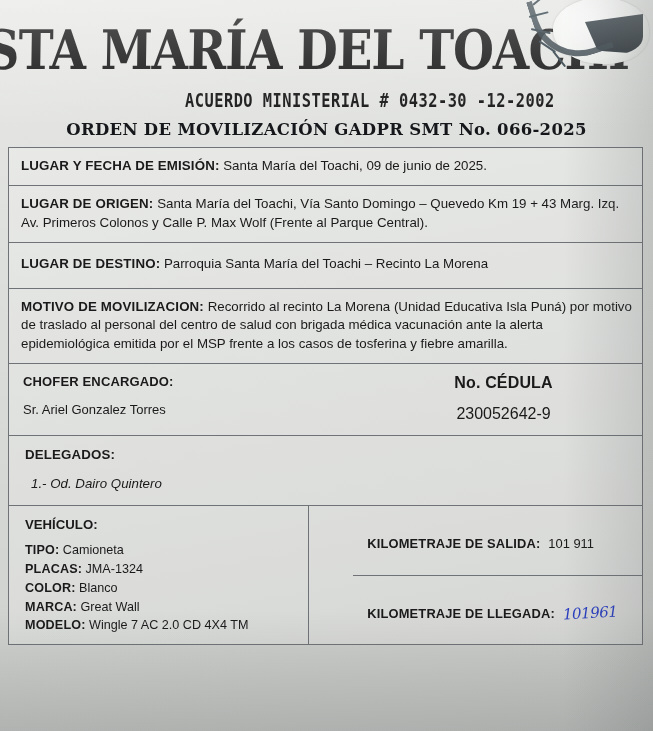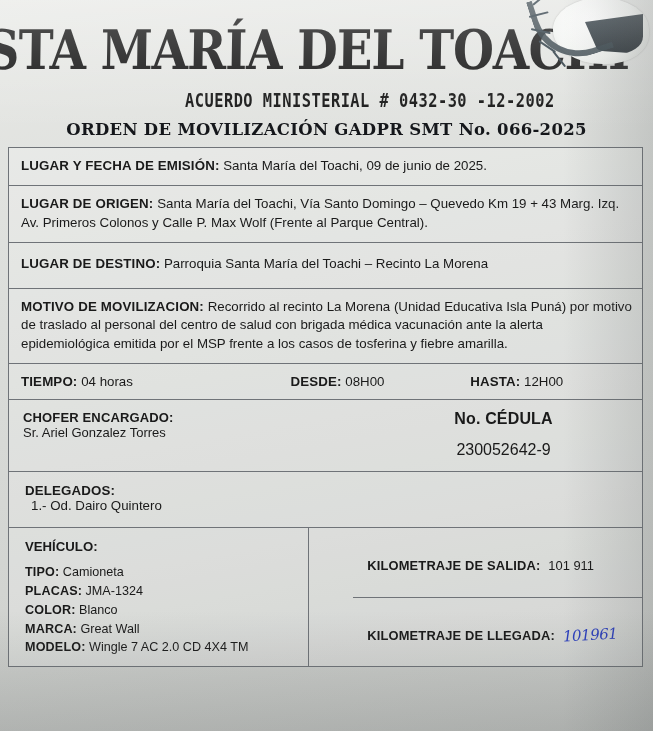--- a/index.html
+++ b/index.html
@@ -154,29 +154,29 @@
     width: 56%;
     padding: 10px 8px 12px 14px;
     font-size: 13px;
   }
   .chofer-right {
     width: 44%;
     padding: 10px 8px 12px 10px;
     font-size: 16px;
     text-align: center;
   }
-  .chofer-left .name { }
+  .chofer-left .name { margin-top: 13px; }
   .chofer-right .ced { margin-top: 13px; }
 
   .deleg {
     border-bottom: 1.3px solid #6f7378;
     padding: 11px 10px 14px 16px;
     font-size: 13.3px;
   }
-  .deleg .item { margin-left: 6px; }
+  .deleg .item { margin-top: 14px; margin-left: 6px; font-style: italic; }
 
   .veh-wrap {
     display: flex;
     border-bottom: 1.3px solid #6f7378;
     min-height: 116px;
     gap: 44px;
   }
   .veh-left {
     width: 49%;
     border-right: 1.3px solid #6f7378;
@@ -267,34 +267,20 @@
     <div class="row" style="padding-top:12px;padding-bottom:14px;">
       <span class="lbl">LUGAR DE DESTINO:</span>
       <span class="val">Parroquia Santa María del Toachi – Recinto La Morena</span>
     </div>
 
     <div class="row">
       <span class="lbl">MOTIVO DE MOVILIZACION:</span>
       <span class="val">Recorrido al recinto La Morena (Unidad Educativa Isla Puná) por motivo de traslado al personal del centro de salud con brigada médica vacunación ante la alerta epidemiológica emitida por el MSP frente a los casos de tosferina y fiebre amarilla.</span>
     </div>
 
-    <div class="row-3col">
-      <div class="c-tiempo">
-        <span class="lbl">TIEMPO:</span>
-        <span class="val">04 horas</span>
-      </div>
-      <div class="c-desde">
-        <span class="lbl">DESDE:</span>
-        <span class="val">08H00</span>
-      </div>
-      <div class="c-hasta">
-        <span class="lbl">HASTA:</span>
-        <span class="val">12H00</span>
-      </div>
-    </div>
 
     <div class="chofer-wrap">
       <div class="chofer-left">
         <div class="lbl">CHOFER ENCARGADO:</div>
         <div class="name val">Sr. Ariel Gonzalez Torres</div>
       </div>
       <div class="chofer-right">
         <div class="lbl">No. CÉDULA</div>
         <div class="ced val">230052642-9</div>
       </div>

